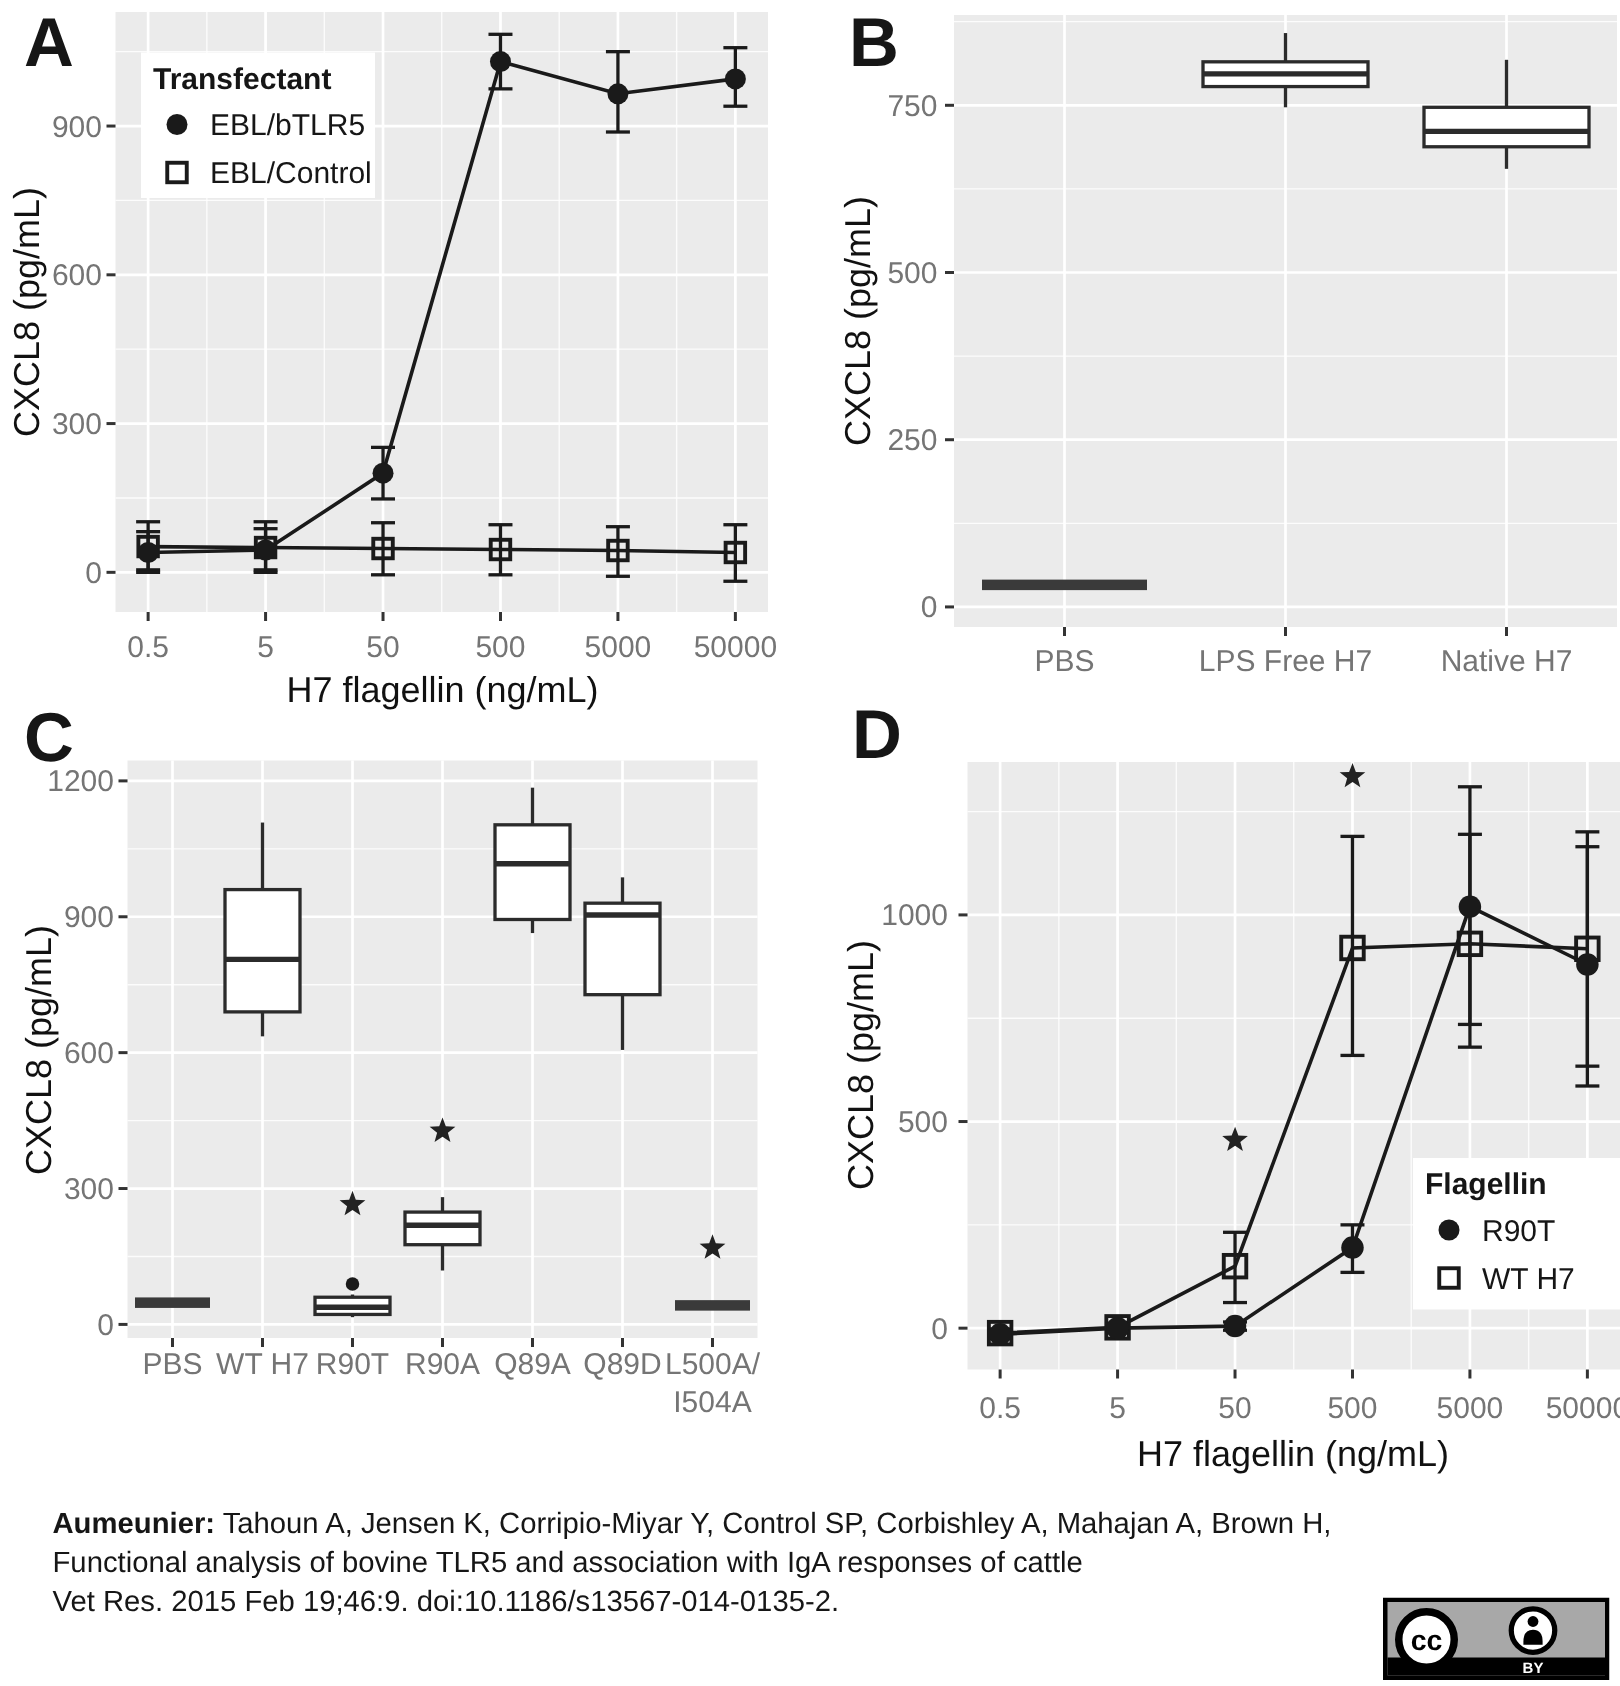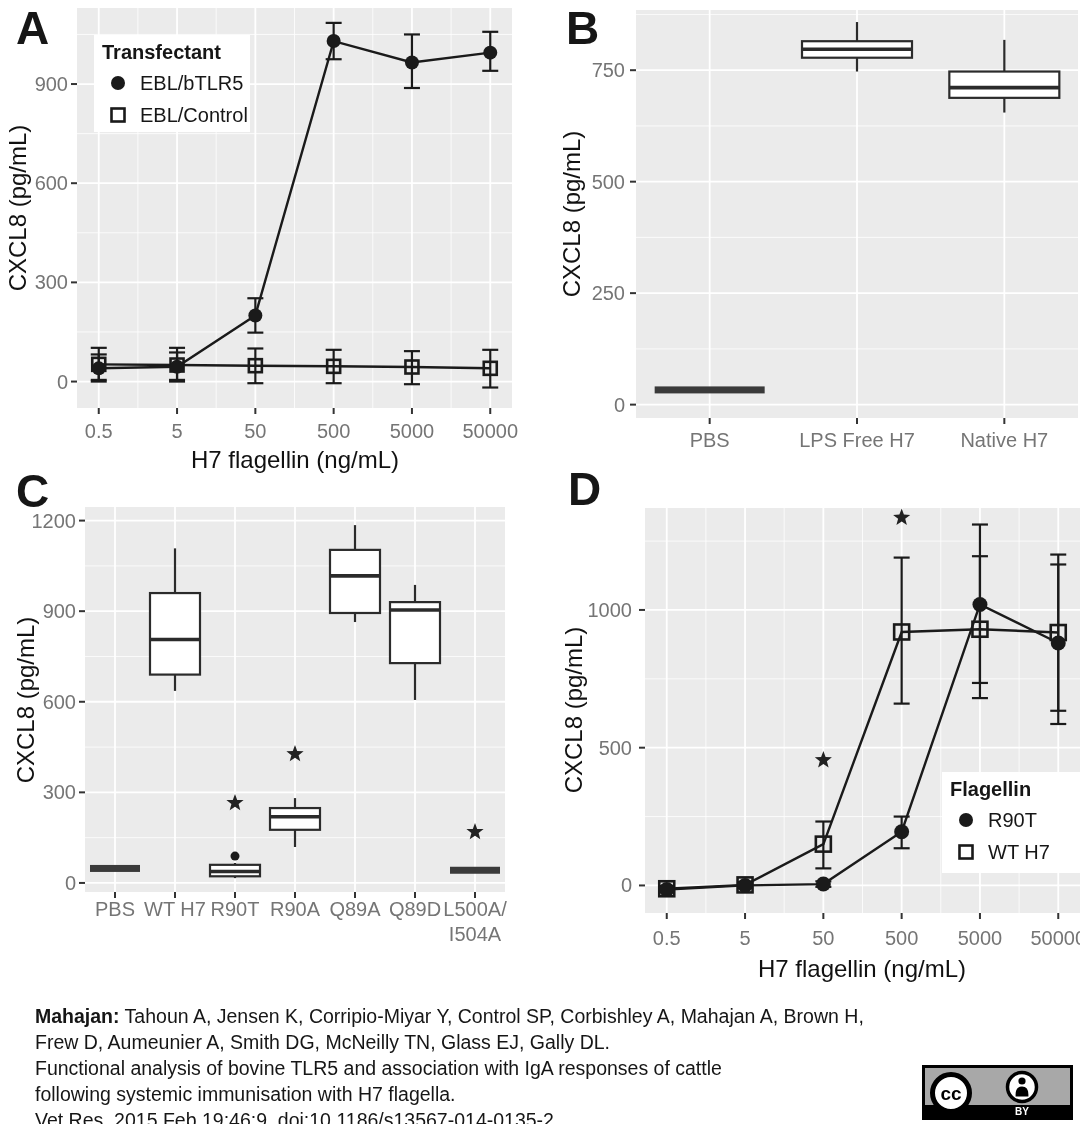--- a/index.html
+++ b/index.html
@@ -394,24 +394,22 @@
         <rect x="402" y="312" width="138" height="101" fill="#ffffff"></rect>
         <text x="410" y="336" font-size="20" font-weight="bold" fill="#161616">Flagellin</text>
         <circle cx="426" cy="360" r="7" fill="#1a1a1a"></circle>
         <text x="448" y="367" font-size="20" fill="#161616">R90T</text>
         <rect x="419.5" y="385.5" width="13" height="13" fill="none" stroke="#1a1a1a" stroke-width="2.6"></rect>
         <text x="448" y="399" font-size="20" fill="#161616">WT H7</text>
       </g>
     </svg>
 
   <div id="citation">
-    <p><b>Mahajan:</b> <span>Tahoun A, Jensen K, Corripio-Miyar Y, Control SP, Corbishley A, Mahajan A, Brown H,</span></p>
-    <p>Frew D, Aumeunier A, Smith DG, McNeilly TN, Glass EJ, Gally DL.</p>
+    <p><b>Aumeunier:</b> <span>Tahoun A, Jensen K, Corripio-Miyar Y, Control SP, Corbishley A, Mahajan A, Brown H,</span></p>
     <p>Functional analysis of bovine TLR5 and association with IgA responses of cattle</p>
-    <p>following systemic immunisation with H7 flagella.</p>
     <p>Vet Res. 2015 Feb 19;46:9. doi:10.1186/s13567-014-0135-2.</p>
   </div>
 
   <svg class="abs" style="left:922px;top:1065px" width="151" height="55" viewBox="0 0 151 55">
     <rect x="1.5" y="1.5" width="148" height="52" fill="#a8a8a8" stroke="#000" stroke-width="3"></rect>
     <rect x="3" y="40" width="145" height="12" fill="#000"></rect>
     <text x="100" y="50" fill="#fff" font-size="10" font-weight="bold" text-anchor="middle">BY</text>
     <g>
       <circle cx="29" cy="28" r="18.5" fill="#fff" stroke="#000" stroke-width="5"></circle>
       <text x="29" y="35" font-size="19" font-weight="bold" text-anchor="middle" fill="#000">cc</text>

